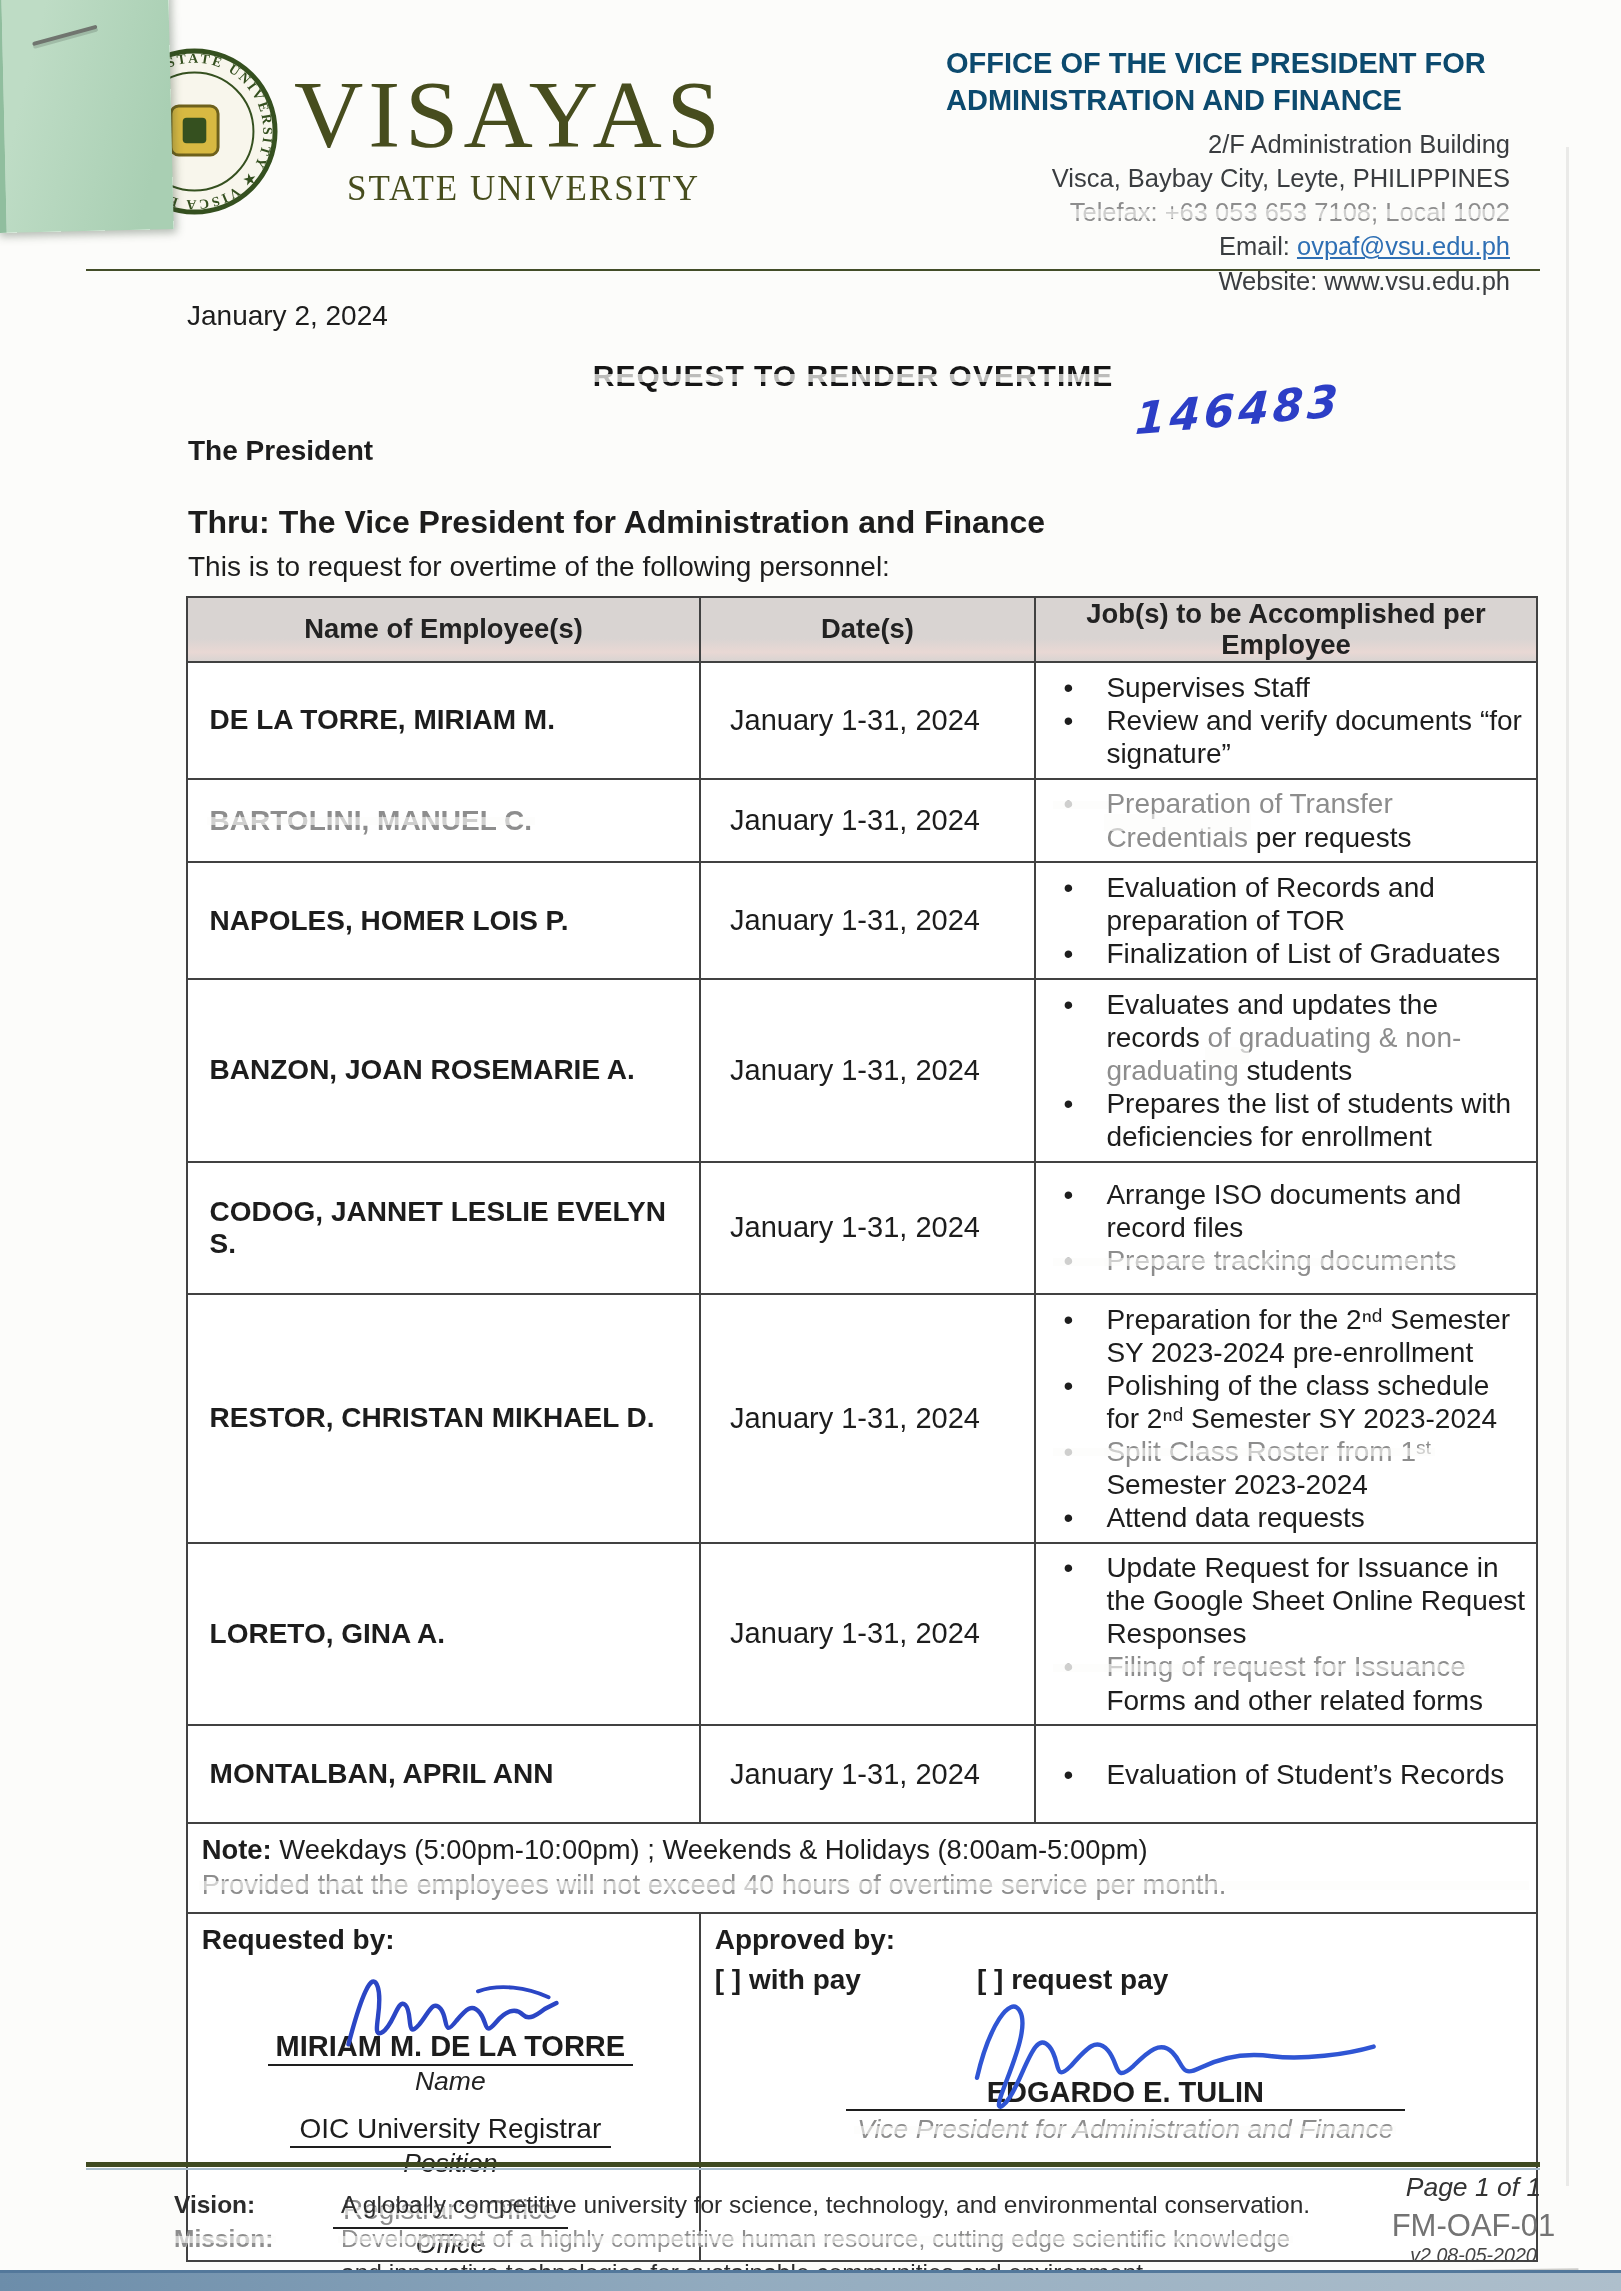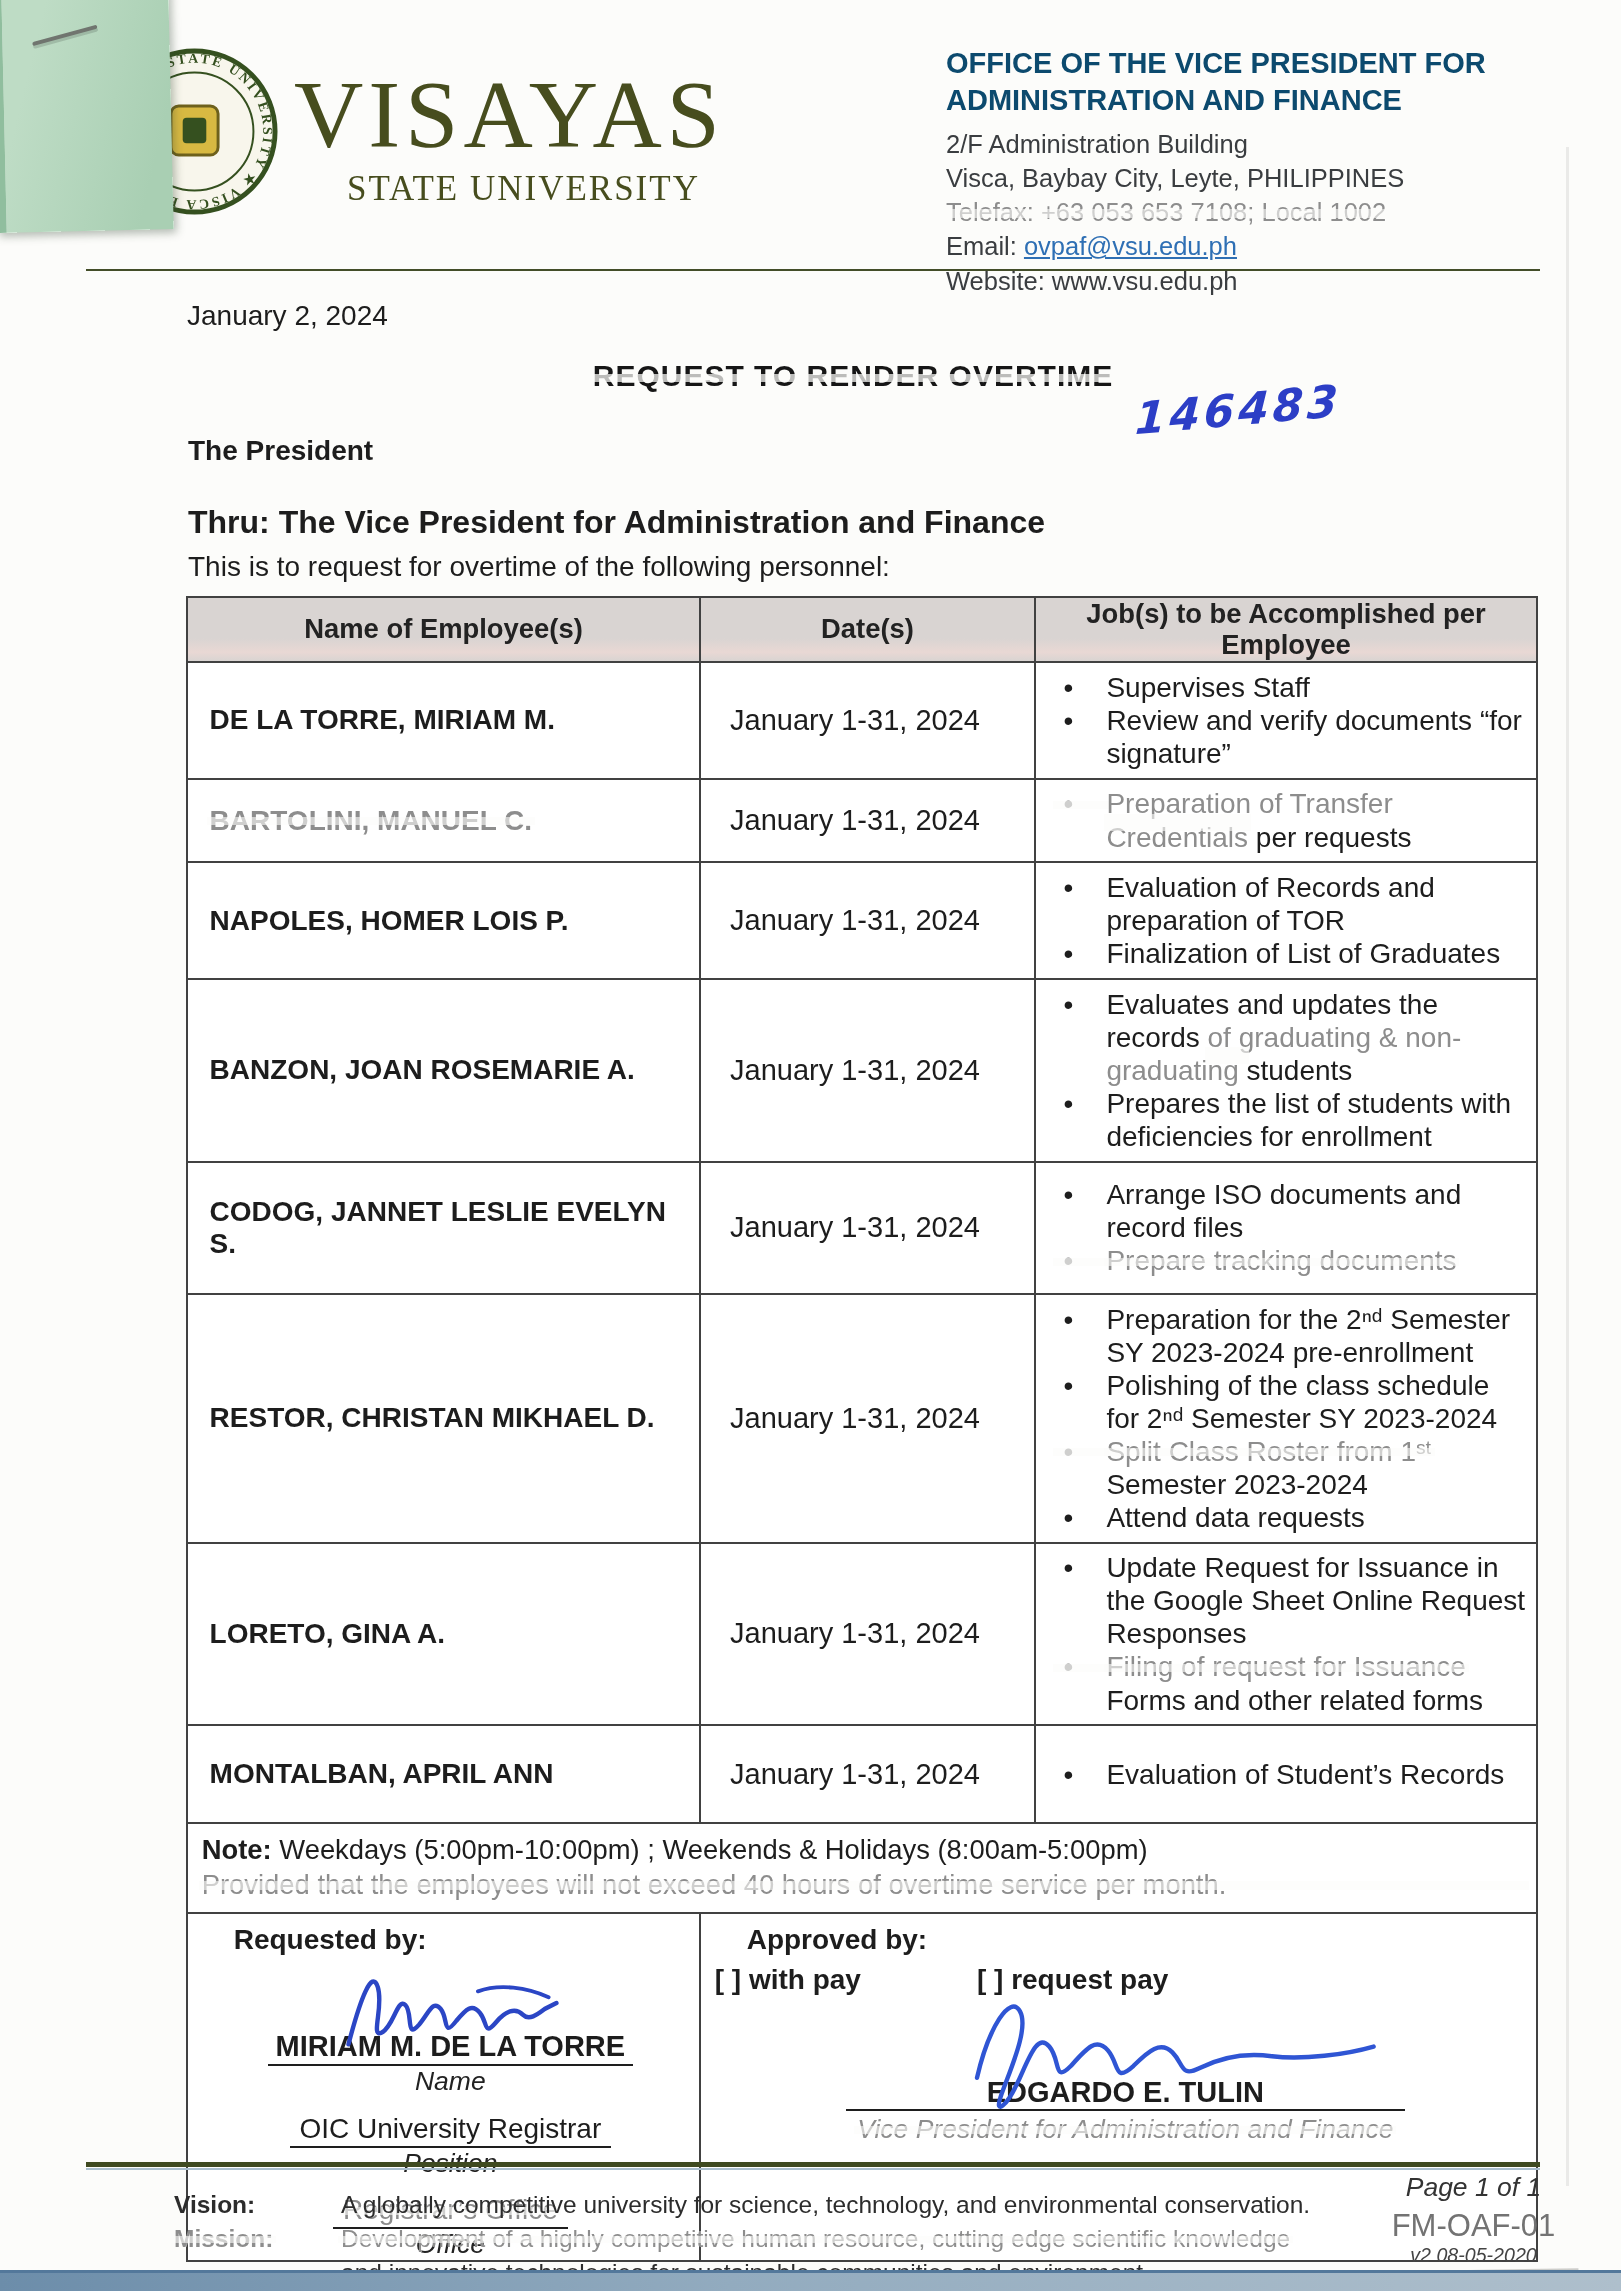--- a/index.html
+++ b/index.html
@@ -27,21 +27,21 @@
   .staple{position:absolute;left:29px;top:43px;width:67px;height:3.9px;background:#70756f;
         border-radius:2px;transform:rotate(-14deg);box-shadow:0 2.9px 0 rgba(0,0,0,0.14);}
 
   
   .seal{position:absolute;left:110px;top:47px;z-index:5;}
   .wordmark{position:absolute;left:294px;top:51px;color:#474d1e;margin-top:16px;}
   .wm-main{font-family:"Liberation Serif",serif;font-size:96px;line-height:1;letter-spacing:4.9px;}
   .wm-sub{font-family:"Liberation Serif",serif;font-size:35px;letter-spacing:2px;margin:5.9px 0 0 53px;}
   .office-block{position:absolute;left:946px;top:45px;width:564px;}
   .office-title{font-size:29px;font-weight:700;color:#0c4a6e;line-height:1.28;}
-  .addr{font-size:25.5px;color:#3a3d40;line-height:1.34;margin-top:7.8px;}
+  .addr{font-size:25.5px;color:#3a3d40;line-height:1.34;margin-top:7.8px;text-align:right;}
   .email-link{color:#2e6fb4;text-decoration:underline;}
   .rule-top{position:absolute;left:86px;top:269px;width:1454px;border-top:2.9px solid #434d28;}
 
   
   .doc-date{position:absolute;left:187px;top:300px;font-size:28px;}
   .doc-title{position:absolute;left:549px;top:359px;width:608px;text-align:center;
         font-size:30px;font-weight:700;letter-spacing:1px;color:#161616;}
   .hand-number{position:absolute;left:1135px;top:384px;font-family:"DejaVu Sans",sans-serif;
         font-style:italic;font-weight:700;font-size:44px;color:#2c3ec6;letter-spacing:3.9px;
         transform:rotate(-5deg) skewX(-8deg);}
@@ -57,21 +57,21 @@
         font-size:27.4px;font-weight:700;color:#222;line-height:1.1;}
   .cell-name{font-weight:700;font-size:28px;padding-left:21.6px;vertical-align:middle;background:#fff;}
   .cell-date{font-size:29px;padding-left:29px;vertical-align:middle;background:#fff;}
   .cell-jobs{padding:7.8px 9.8px 7.8px 19.6px;vertical-align:middle;background:#fff;}
   .job-line{display:flex;align-items:flex-start;line-height:1.18;font-size:28px;}
   .bullet{flex:0 0 43px;padding-left:7.8px;}
   .note-cell{padding:7.8px 9.8px 9.8px 13.7px;font-size:27.4px;line-height:1.28;background:#fff;}
 
   
   .sig-cell{height:331px;vertical-align:top;padding:9.8px 0 0 13.7px;background:#fff;}
-  .sig-label{font-weight:700;font-size:28px;margin-left:32px;}
+  .sig-label{font-weight:700;font-size:28px;}
   .pay-line{font-weight:700;font-size:28px;margin-top:7.8px;}
   .pay-line .pay-opt{margin-right:116px;}
   .sig-stack{text-align:center;}
   .sig-svg-left{display:block;margin:0 auto -29px auto;position:relative;z-index:2;}
   .sig-svg-right{display:block;margin:-11.8px auto -35px auto;position:relative;z-index:2;}
   .sig-name{font-weight:700;font-size:29px;display:inline-block;border-bottom:2.9px solid #1e1e1e;
         padding:0 7.8px 1px 7.8px;position:relative;z-index:1;}
   .caption{font-style:italic;font-size:26.5px;color:#222;}
   .sig-position{font-size:28px;display:inline-block;border-bottom:2.5px solid #1e1e1e;
         margin-top:15.7px;padding:0 9.8px 1px 9.8px;}

